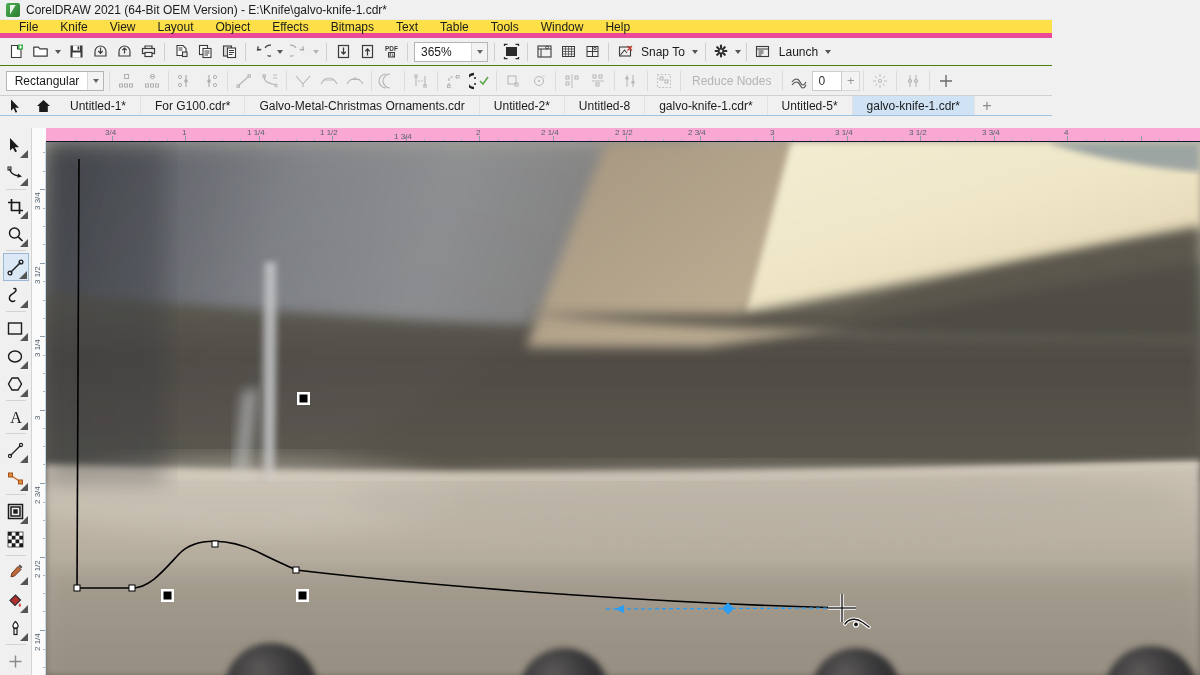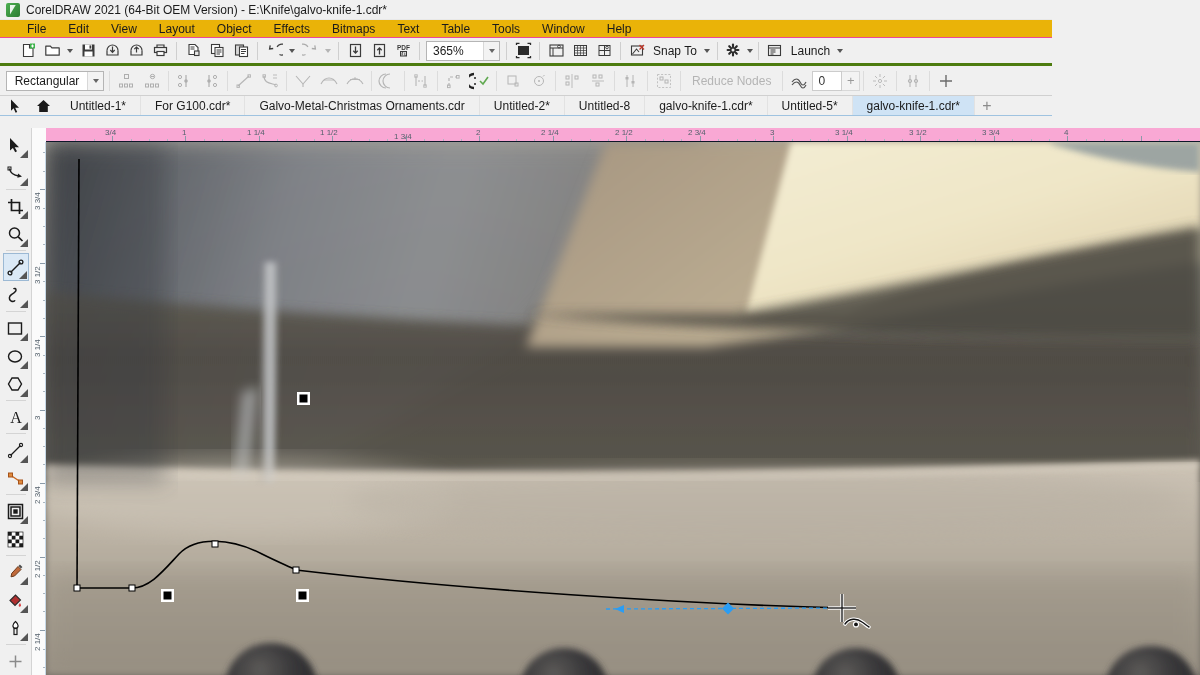--- a/index.html
+++ b/index.html
@@ -29,34 +29,34 @@
   .app-logo::after {
     content:""; position:absolute; left:4px; top:2px;
     width:6px; height:10px; background:#ffffff;
     clip-path: polygon(0 0,100% 0,0 100%);
     opacity:.9;
   }
   .title-text { font-size: 12px; color: #1b1b1b; white-space: nowrap; }
 
   
   .menubar {
-    height: 18px; background: #eab308;
-    display: flex; align-items: center; padding-left: 16px;
-    border-bottom: 1px solid #ec4899;
+    height: 18px; background: #fde047;
+    display: flex; align-items: center; padding-left: 8px;
+    border-bottom: 5px solid #ec4899;
   }
   .menu-item {
     padding: 0 11px; font-size: 12px; color: #1b1b1b; cursor: default;
     line-height: 18px; white-space: nowrap;
   }
 
   
   .toolbar {
     height: 28px; background: #f0f0f0;
-    display: flex; align-items: center; padding-left: 16px;
-    border-bottom: 3px solid #4d7c0f;
+    display: flex; align-items: center; padding-left: 4px;
+    border-bottom: 1px solid #4d7c0f;
   }
   .tb-btn {
     width: 24px; height: 24px; display: flex;
     align-items: center; justify-content: center;
     position: relative; flex: 0 0 auto; cursor: default;
   }
   .tb-btn svg { display:block; }
   .tb-sep { width: 1px; height: 18px; background: #cfcfcf; margin: 0 4px; flex:0 0 auto; }
   .caret {
     width: 12px; height: 24px; display:flex; align-items:center; justify-content:center;
@@ -184,21 +184,21 @@
 
 <div id="app" class="noselect">
 
   <div class="titlebar">
     <div class="app-logo"></div>
     <div class="title-text">CorelDRAW 2021 (64-Bit OEM Version) - E:\Knife\galvo-knife-1.cdr*</div>
   </div>
 
   <div class="menubar">
     <div class="menu-item">File</div>
-    <div class="menu-item">Edit</div>
+    <div class="menu-item">Knife</div>
     <div class="menu-item">View</div>
     <div class="menu-item">Layout</div>
     <div class="menu-item">Object</div>
     <div class="menu-item">Effects</div>
     <div class="menu-item">Bitmaps</div>
     <div class="menu-item">Text</div>
     <div class="menu-item">Table</div>
     <div class="menu-item">Tools</div>
     <div class="menu-item">Window</div>
     <div class="menu-item">Help</div>

